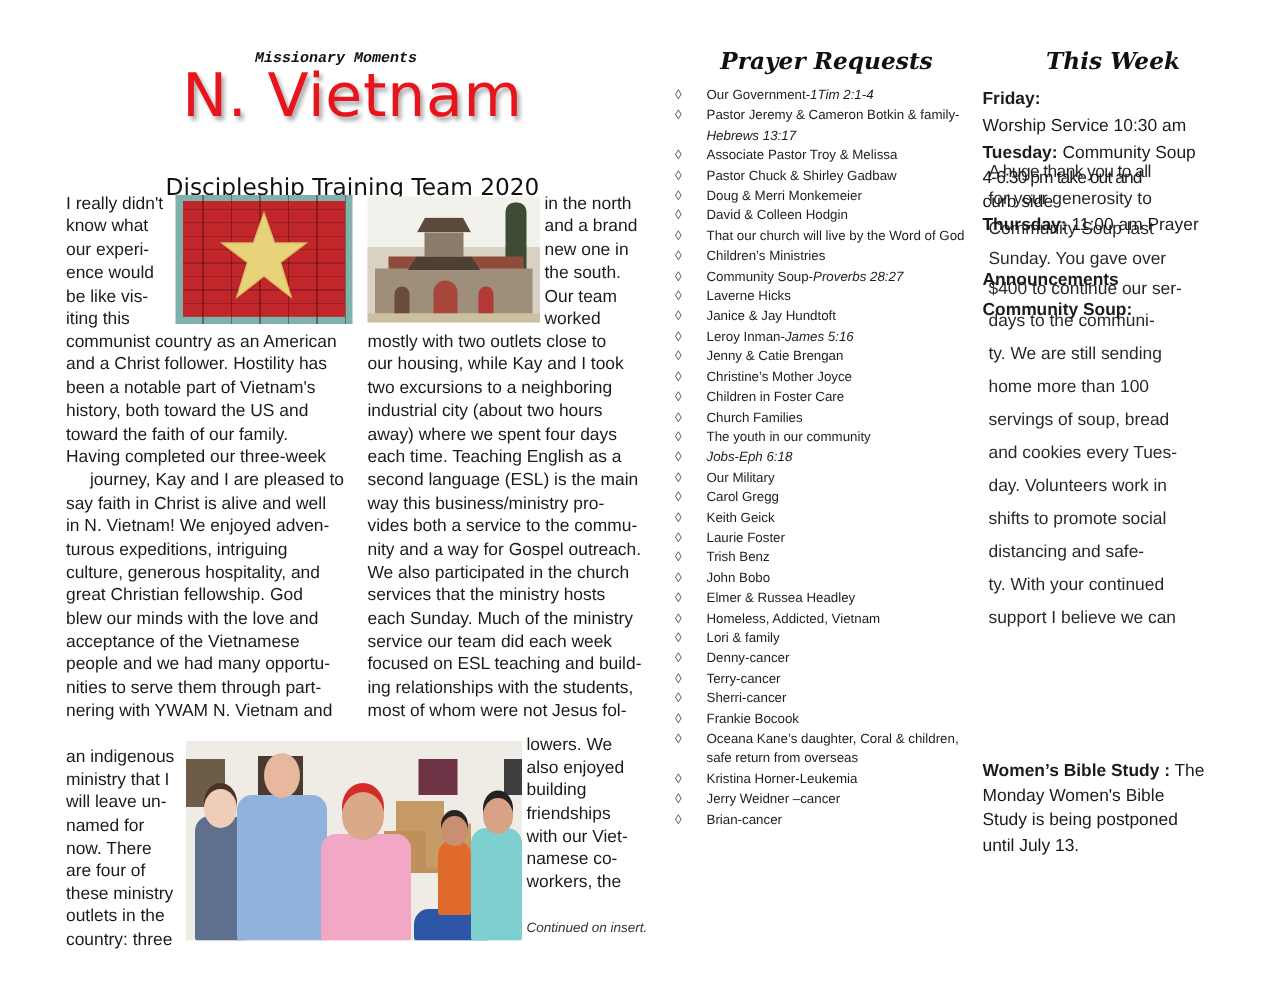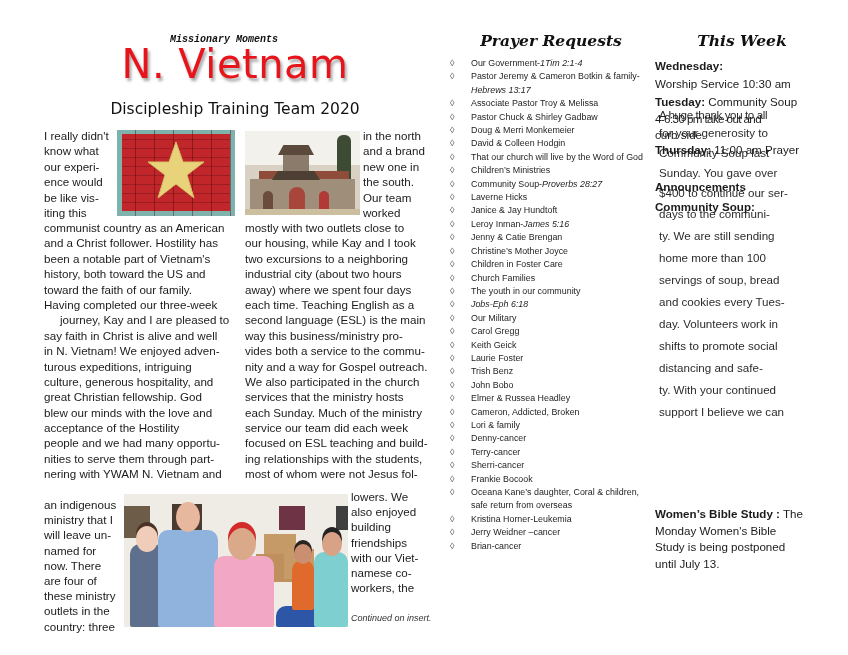--- a/index.html
+++ b/index.html
@@ -2,21 +2,21 @@
 <html><head>
 <meta charset="utf-8">
 <style>
   html, body { margin: 0; padding: 0; background: #ffffff; }
   body { width: 848px; height: 655px; position: relative; overflow: hidden; font-family: "DejaVu Sans", sans-serif; color: #222; }
   .abs { position: absolute; }
 
   
   .kicker { left: 108px; top: 34px; width: 232px; text-align: center; font-family: Liberation Mono, monospace; font-style: italic; font-weight: bold; font-size: 10px; color: #111; }
   .masthead { left: 80px; top: 40px; width: 310px; text-align: center; font-family: "DejaVu Sans", sans-serif; font-size: 40px; color: #e8141b; letter-spacing: 0.5px; text-shadow: 2px 3px 3px rgba(0,0,0,0.35); line-height: 48px; }
-  .subhead { left: 80px; top: 100px; width: 310px; text-align: center; font-family: "DejaVu Sans", sans-serif; font-size: 15.5px; color: #111; }
+  .subhead { left: 80px; top: 116px; width: 310px; text-align: center; font-family: "DejaVu Sans", sans-serif; font-size: 15.5px; color: #111; }
 
   
   .txt { font-family: "Liberation Sans", sans-serif; font-size: 11.6px; line-height: 15.4px; color: #1b1b1b; white-space: nowrap; }
   .line { display: block; height: 15.4px; }
 
   
   .img { overflow: hidden; }
   .flag { left: 117px; top: 130px; width: 118px; height: 86px; background: #7fb2ad; }
   .flag .red { position: absolute; left: 5px; top: 4px; right: 5px; bottom: 5px; background: repeating-linear-gradient(0deg, #c0262a 0 8px, #9c1d22 8px 9px), #c0262a; }
   .flag .bricks { position: absolute; inset: 0; background: repeating-linear-gradient(90deg, transparent 0 18px, rgba(80,10,10,0.45) 18px 19px); }
@@ -86,21 +86,21 @@
     <span class="line" style="height: 15.4px;">history, both toward the US and</span>
     <span class="line" style="height: 15.4px;">toward the faith of our family.</span>
     <span class="line" style="height: 15.4px;">Having completed our three-week</span>
     <span class="line" style="height: 15.4px; padding-left: 16px;">journey, Kay and I are pleased to</span>
     <span class="line" style="height: 15.4px;">say faith in Christ is alive and well</span>
     <span class="line" style="height: 15.4px;">in N. Vietnam! We enjoyed adven-</span>
     <span class="line" style="height: 15.4px;">turous expeditions, intriguing</span>
     <span class="line" style="height: 15.4px;">culture, generous hospitality, and</span>
     <span class="line" style="height: 15.4px;">great Christian fellowship. God</span>
     <span class="line" style="height: 15.4px;">blew our minds with the love and</span>
-    <span class="line" style="height: 15.4px;">acceptance of the Hostility</span>
+    <span class="line" style="height: 15.4px;">acceptance of the Vietnamese</span>
     <span class="line" style="height: 15.4px;">people and we had many opportu-</span>
     <span class="line" style="height: 15.4px;">nities to serve them through part-</span>
     <span class="line" style="height: 15.4px;">nering with YWAM N. Vietnam and</span>
   </div>
 
 <div class="abs txt" style="left:44px; top:497px;" id="c1bot">
     <span class="line" style="height: 15.2px;">an indigenous</span>
     <span class="line" style="height: 15.2px;">ministry that I</span>
     <span class="line" style="height: 15.2px;">will leave un-</span>
     <span class="line" style="height: 15.2px;">named for</span>
@@ -212,37 +212,37 @@
       <li><span class="bul">◊</span><span>Church Families</span></li>
       <li><span class="bul">◊</span><span>The youth in our community</span></li>
       <li><span class="bul">◊</span><span style="font-style: italic;"> Jobs-</span><em>Eph 6:18</em></li>
       <li><span class="bul">◊</span><span>Our Military</span></li>
       <li><span class="bul">◊</span><span>Carol Gregg</span></li>
       <li><span class="bul">◊</span><span>Keith Geick</span></li>
       <li><span class="bul">◊</span><span>Laurie Foster</span></li>
       <li><span class="bul">◊</span><span>Trish Benz</span></li>
       <li><span class="bul">◊</span><span>John Bobo</span></li>
       <li><span class="bul">◊</span><span>Elmer &amp; Russea Headley</span></li>
-      <li><span class="bul">◊</span><span>Cameron, Addicted, Broken</span></li>
+      <li><span class="bul">◊</span><span>Homeless, Addicted, Vietnam</span></li>
       <li><span class="bul">◊</span><span>Lori &amp; family</span></li>
       <li><span class="bul">◊</span><span>Denny-cancer</span></li>
       <li><span class="bul">◊</span><span> Terry-cancer</span></li>
       <li><span class="bul">◊</span><span> Sherri-cancer</span></li>
       <li><span class="bul">◊</span><span> Frankie Bocook</span></li>
       <li><span class="bul">◊</span><span>Oceana Kane’s daughter, Coral &amp; children, safe return from overseas</span></li>
       <li><span class="bul">◊</span><span>Kristina Horner-Leukemia</span></li>
       <li><span class="bul">◊</span><span>Jerry Weidner –cancer</span></li>
       <li><span class="bul">◊</span><span>Brian-cancer</span></li>
     </ul>
 </div>
 
 <div class="abs colhead" style="left:662px; top:31px; width:160px;">This Week</div>
 
 <div class="abs week" style="left:655px; top:57px; width:190px;">
-  <div><b>Wednesday:</b></div>
+  <div><b>Friday:</b></div>
   <div>Worship Service 10:30 am</div>
   <div><b>Tuesday:</b><span> Community Soup</span></div>
   <div style="letter-spacing:-0.6px;">4-6:30 pm take out and</div>
   <div style="line-height:13px;">curb side</div>
   <div style="line-height:17px;"><b>Thursday:</b><span> 11:00 am Prayer</span></div>
   <div style="margin-top:22px; line-height:14px;"><b>Announcements</b></div>
   <div style="margin-top:6px; line-height:14px;"><b>Community Soup:</b></div>
 </div>
 
 <div class="abs week overlay" style="left:659px; top:107px; width:190px; line-height:22px;" id="soup">

